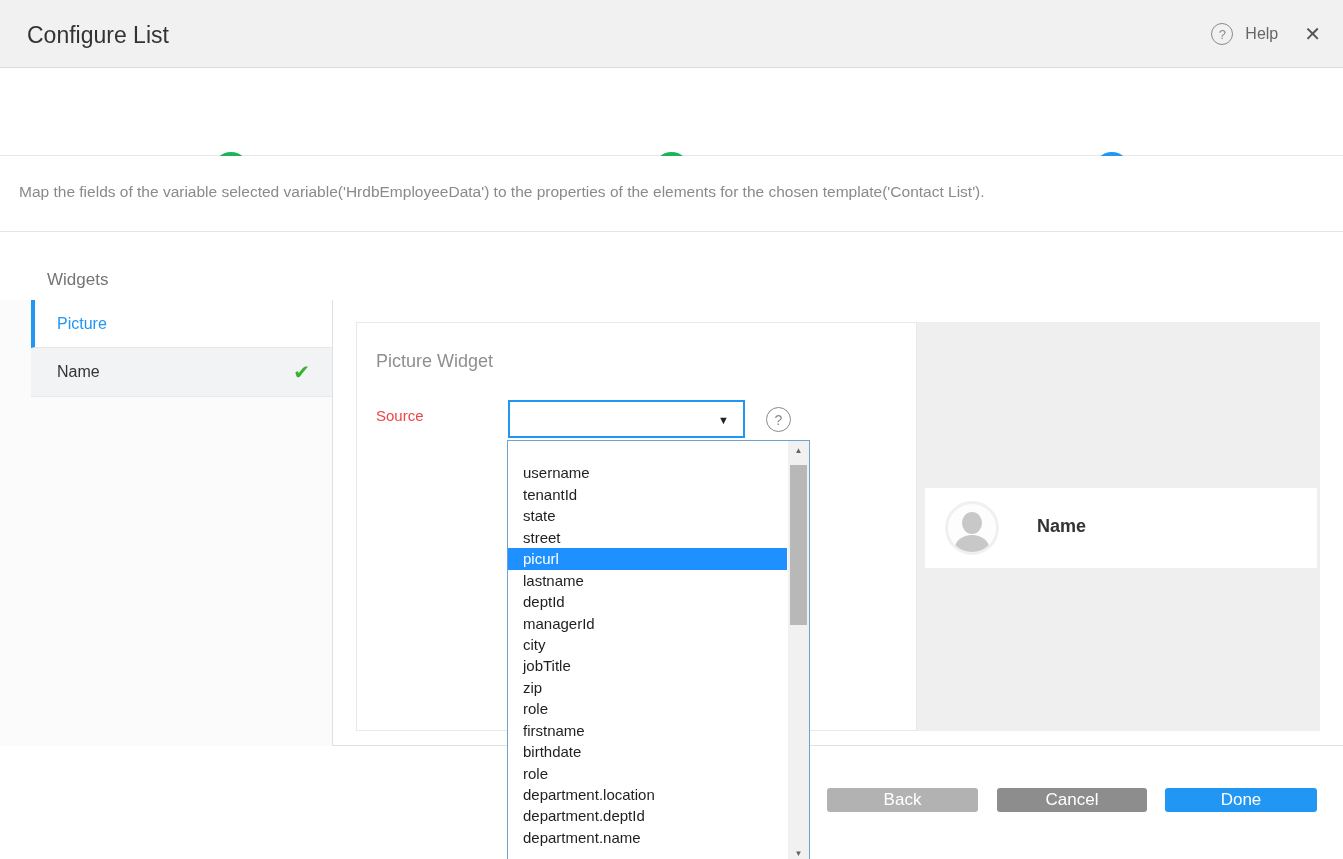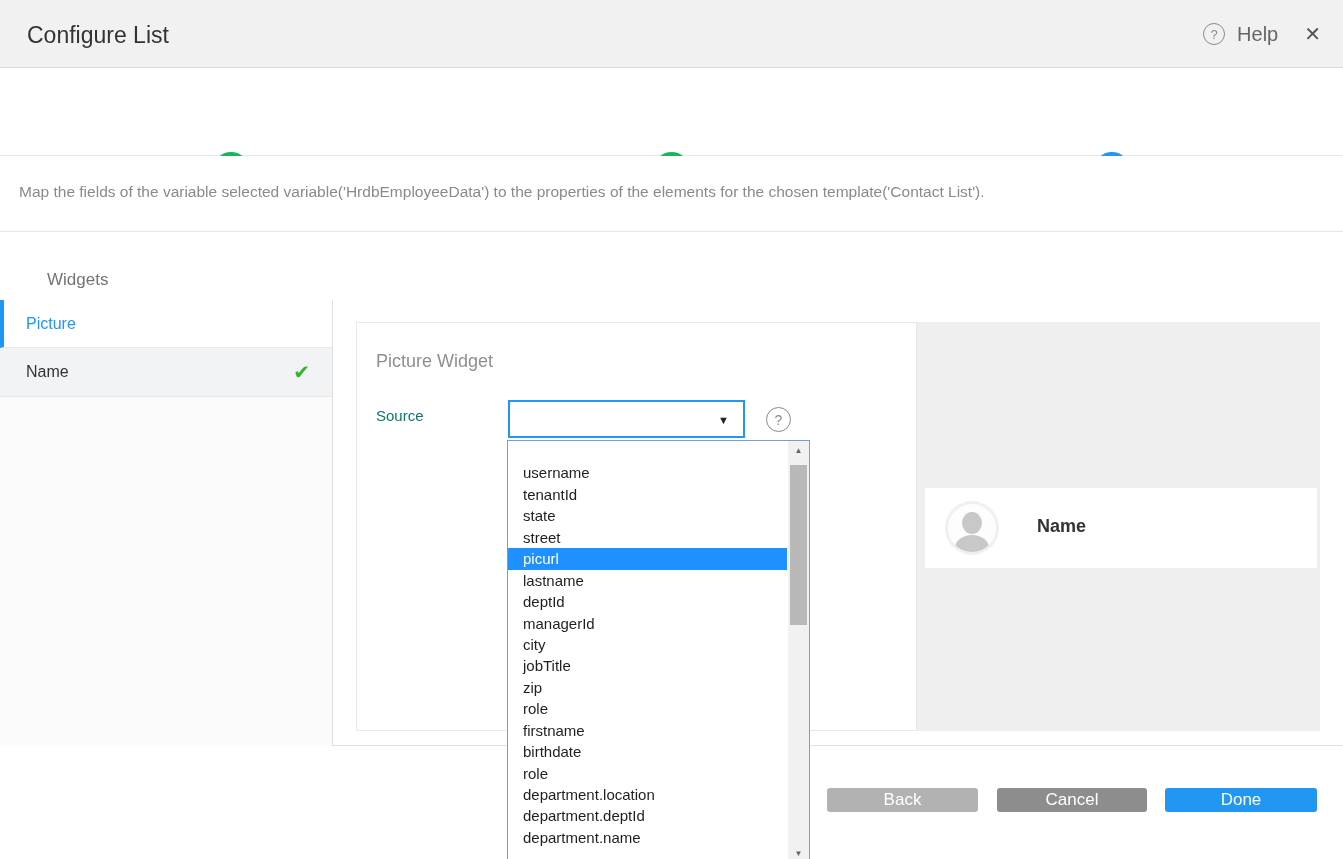--- a/index.html
+++ b/index.html
@@ -13,21 +13,21 @@
     position:absolute; left:0; top:0; width:1343px; height:68px;
     background:#f1f1f1; border-bottom:1px solid #dbdbdb;
   }
   .hdr-title { position:absolute; left:27px; top:22px; font-size:23px; color:#333; }
   .hdr-right { position:absolute; right:22px; top:0; height:68px; display:flex; align-items:center; gap:12px; }
   .q-circle {
     width:22px; height:22px; border:1.6px solid #8a8a8a; border-radius:50%;
     display:flex; align-items:center; justify-content:center;
     font-size:13px; color:#8a8a8a; cursor:pointer;
   }
-  .hdr-help-label { font-size:20px; color:#666; cursor:pointer; }
+  .hdr-help-label { font-size:16px; color:#666; cursor:pointer; }
   .hdr-close { font-size:20px; color:#555; margin-left:14px; cursor:pointer; }
   
   .stepper {
     position:absolute; left:0; top:69px; width:1343px; height:87px;
     background:#fff; border-bottom:1px solid #e7e7e7;
   }
   .connector { position:absolute; top:100px; height:1px; background:#d9d9d9; }
   .conn1 { left:250px; width:404px; }
   .conn2 { left:691px; width:403px; }
   .step { position:absolute; top:83px; transform:translateX(-50%); text-align:center; cursor:pointer; }
@@ -52,37 +52,37 @@
     border-bottom:1px solid #dcdcdc; background:#fff;margin-left:28px;
   }
   .widgets-title { position:absolute; left:19px; top:22px; font-size:17px; color:#757575; }
   
   .content {
     position:absolute; left:0; top:300px; width:1343px; height:446px;
     border-bottom:1px solid #e0e0e0; background:#fff;
   }
   .sidebar {
     position:absolute; left:0; top:0; width:333px; height:446px;
-    background:#fbfbfb; border-right:1px solid #e0e0e0;
+    background:#fbfbfb; border-right:1px solid #e0e0e0;padding-left:31px;
   }
   .side-item {
     position:relative; height:48px; display:flex; align-items:center;
     border-bottom:1px solid #e8e8e8; font-size:16px; padding-left:26px;
     cursor:pointer; background:#fff;
   }
   .side-item.selected { border-left:4px solid var(--accent-blue,#2196f3); padding-left:22px; color:var(--accent-blue,#2196f3); }
   .side-item.row2 { height:49px; background:#f1f3f4; color:#333; }
   .side-check { position:absolute; right:22px; font-size:20px; color:var(--check-green,#35b52b); font-weight:bold; }
   
   .widget-panel {
     position:absolute; left:356px; top:22px; width:561px; height:409px;
     background:#fff; border:1px solid #e8e8e8;
   }
   .panel-title { position:absolute; left:19px; top:28px; font-size:18px; color:#8f8f8f; }
-  .source-label { position:absolute; left:19px; top:84px; font-size:15px; color:#0f766e; }
+  .source-label { position:absolute; left:19px; top:84px; font-size:15px; color:#ef4444; }
   .select-box {
     position:absolute; left:151px; top:77px; width:237px; height:38px;
     border:2px solid var(--accent-blue,#2196f3); background:#fff; cursor:pointer;
   }
   .select-caret { position:absolute; right:14px; top:12px; font-size:11px; color:#222; }
   .panel-help { position:absolute; left:409px; top:84px; }
   .panel-help .q-circle { width:25px; height:25px; font-size:14px; }
   .preview-panel {
     position:absolute; left:917px; top:22px; width:403px; height:409px;
     background:#efefef;

